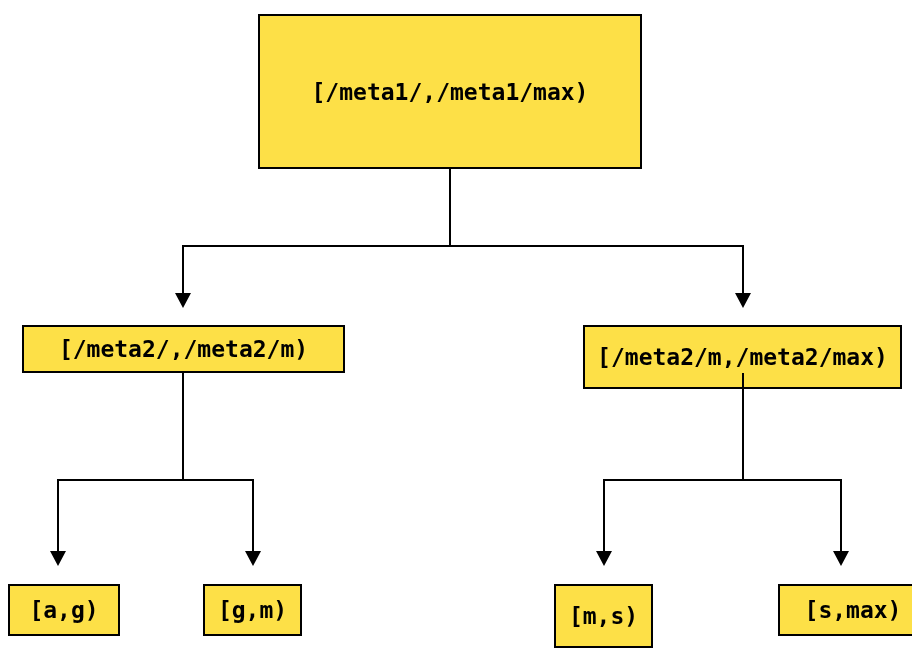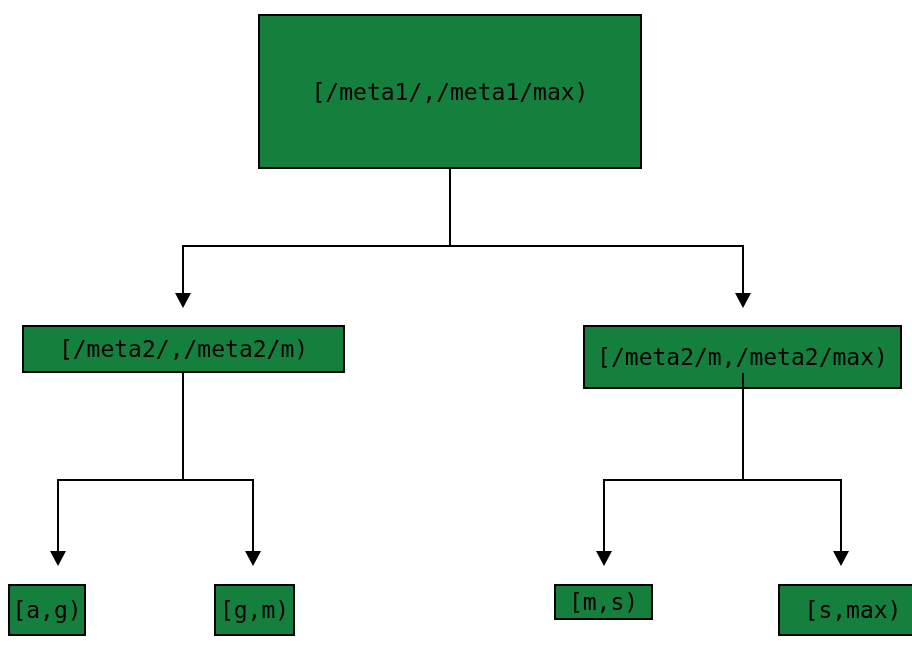--- a/index.html
+++ b/index.html
@@ -12,35 +12,35 @@
     width: 912px;
     height: 652px;
     background: #ffffff;
     font-family: "DejaVu Sans Mono", monospace;
     color: #000000;
     overflow: hidden;
   }
   .node {
     position: absolute;
     border: 2px solid #000000;
-    background: #15803d;
+    background: #fde047;
     display: flex;
     align-items: center;
     justify-content: center;
     font-size: 23px;
-    font-weight: normal;
+    font-weight: bold;
     white-space: nowrap;
     box-sizing: border-box;
   }
   .node-root  { left: 258px; top: 14px;  width: 384px; height: 155px; }
   .node-l2a   { left: 22px;  top: 325px; width: 323px; height: 48px; }
   .node-l2b   { left: 583px; top: 325px; width: 319px; height: 64px; }
-  .node-leaf1 { left: 8px;   top: 584px; width: 78px;  height: 52px; }
-  .node-leaf2 { left: 203px; top: 584px; width: 81px;  height: 52px; margin-left: 11px; }
-  .node-leaf3 { left: 554px; top: 584px; width: 99px;  height: 36px; }
+  .node-leaf1 { left: 8px;   top: 584px; width: 112px;  height: 52px; }
+  .node-leaf2 { left: 203px; top: 584px; width: 99px;  height: 52px; }
+  .node-leaf3 { left: 554px; top: 584px; width: 99px;  height: 64px; }
   .node-leaf4 { left: 778px; top: 584px; width: 150px; height: 52px; }
 
   .line {
     position: absolute;
     background: #000000;
   }
   
   .v-root   { left: 449px; top: 169px; width: 2px;   height: 77px; }
   .h-1      { left: 182px; top: 245px; width: 562px; height: 2px; }
   .arm-1l   { left: 182px; top: 245px; width: 2px;   height: 48px; }

